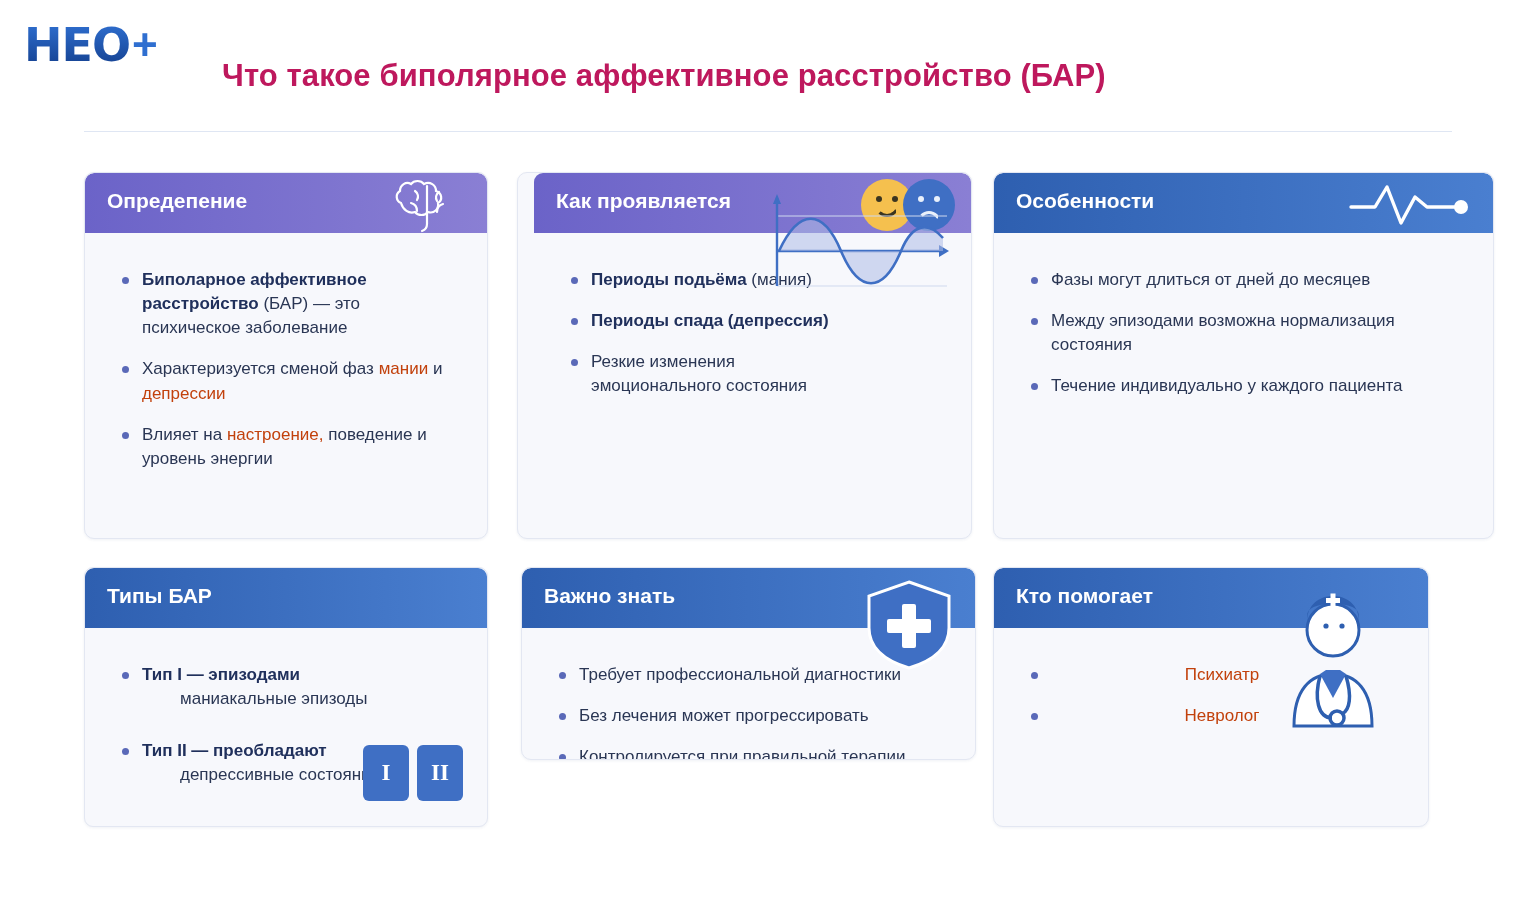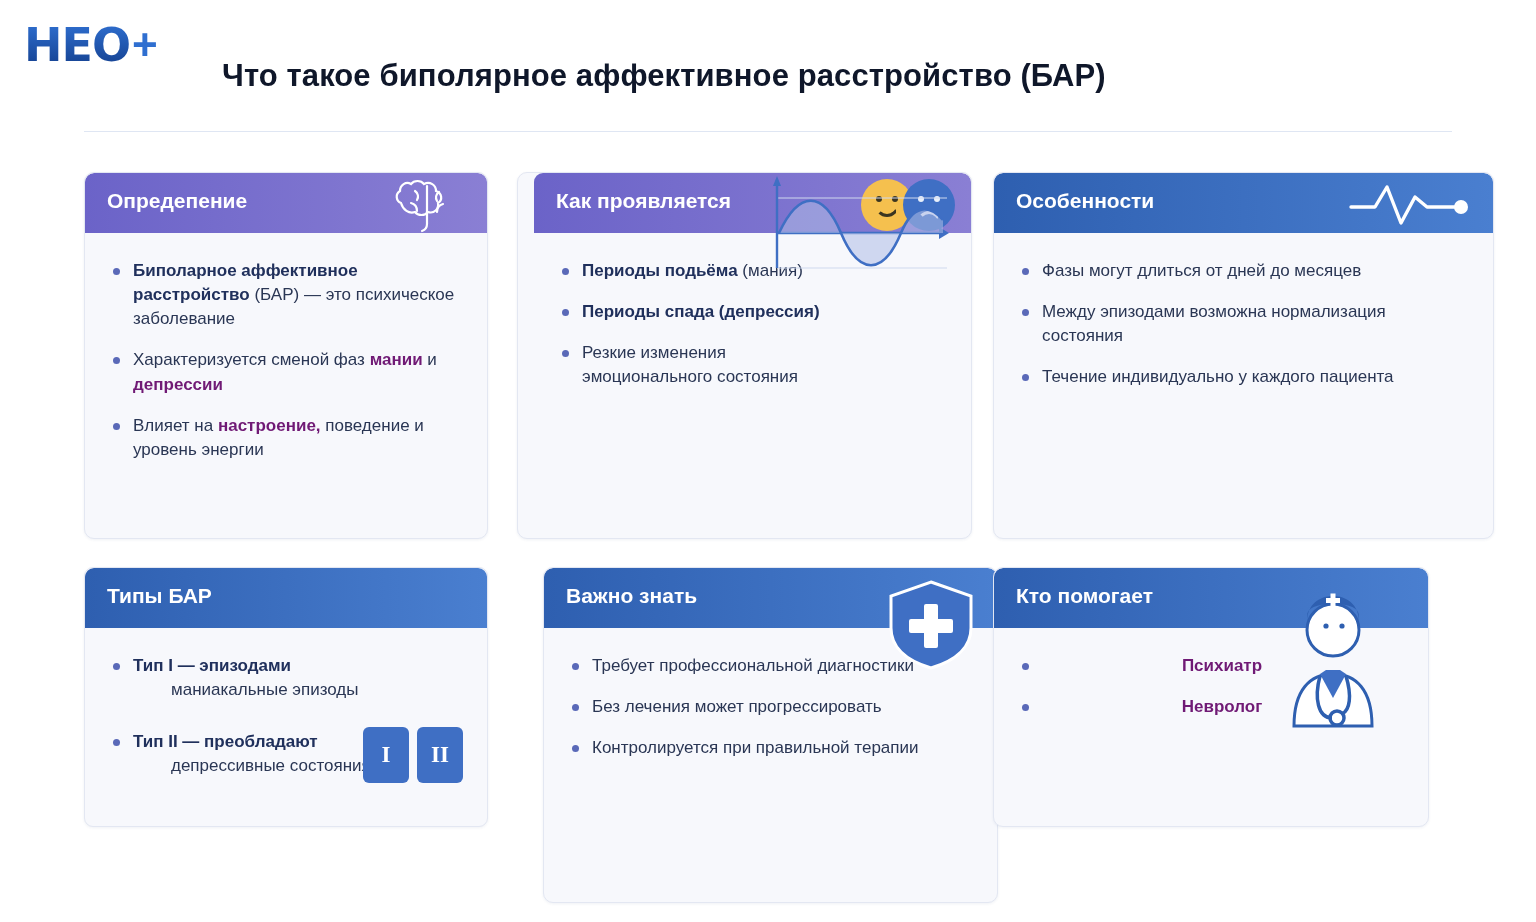--- a/index.html
+++ b/index.html
@@ -46,21 +46,21 @@
     color: #2f6fd0;
     font-size: 44px;
     margin-left: 2px;
     font-weight: bold;
   }
   .page-title {
     position: absolute;
     left: 222px; top: 58px;
     font-size: 31px;
     font-weight: bold;
-    color: #0f172a;
+    color: #be185d;
     letter-spacing: 0.1px;
   }
   .header-rule {
     position: absolute;
     left: 84px; top: 131px;
     width: 1368px; height: 1px;
     background: #dfe6f3;
   }
 
   
@@ -87,41 +87,41 @@
     font-size: 21px;
     font-weight: bold;
     color: #ffffff;
   }
   .card-body {
     padding: 22px 22px 18px 22px;
     position: relative;
   }
   ul.bullets {
     list-style: none;
-    margin: 4px; padding: 0;
+    margin: 13px; padding: 0;
   }
   ul.bullets li {
     position: relative;
     padding-left: 22px;
     margin-bottom: 17px;
     font-size: 17px;
     line-height: 1.42;
     color: #2a3654;
   }
   ul.bullets li:last-child { margin-bottom: 0; }
   ul.bullets li::before {
     content: "";
     position: absolute;
     left: 2px; top: 9px;
     width: 7px; height: 7px;
     border-radius: 50%;
     background: #5a69b8;
   }
   .b { font-weight: bold; color: #20305c; }
-  .bblue { font-weight: bold; color: #701a75; }
+  .bblue { font-weight: normal; color: #c2410c; }
 
   
   .card-icon {
     position: absolute;
     top: 0;
     right: 14px;
     height: 60px;
     display: flex;
     align-items: center;
     justify-content: center;
@@ -293,21 +293,21 @@
           <span style="margin-left:38px; display:inline-block;"> депрессивные состояния</span>
         </li>
       </ul>
       <div class="types-icons">
         <div class="type-box">I</div>
         <div class="type-box">II</div>
       </div>
     </div>
   </div>
 
-  <div class="card" style="left:543px; top:567px; width:455px; height:336px;">
+  <div class="card" style="left:521px; top:567px; width:455px; height:193px;">
     <div class="card-head blue">
       <div class="card-title">Важно знать</div>
       <div class="shield-wrap">
         <svg width="96" height="96" viewBox="0 0 96 96">
           <path d="M48 6 L88 20 V52 C88 74 68 86 48 92 C28 86 8 74 8 52 V20 Z" fill="#3f6fc4"></path>
           <path d="M48 6 L88 20 V52 C88 74 68 86 48 92 C28 86 8 74 8 52 V20 Z" fill="none" stroke="#ffffff" stroke-width="3"></path>
           <rect x="41" y="28" width="14" height="44" fill="#ffffff" rx="2"></rect>
           <rect x="26" y="43" width="44" height="14" fill="#ffffff" rx="2"></rect>
         </svg>
       </div>

